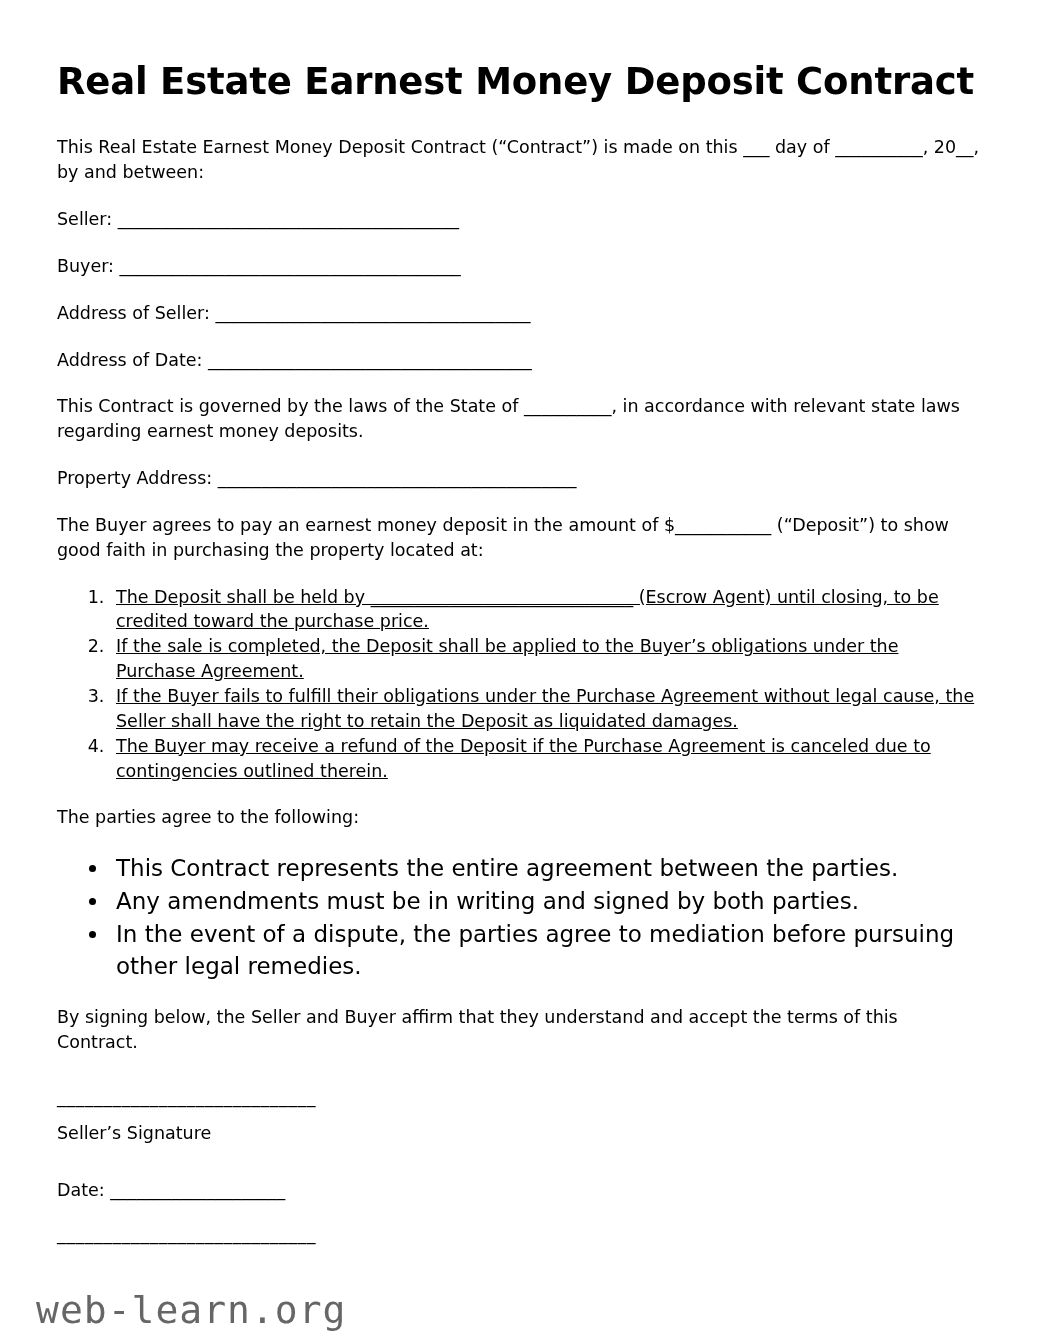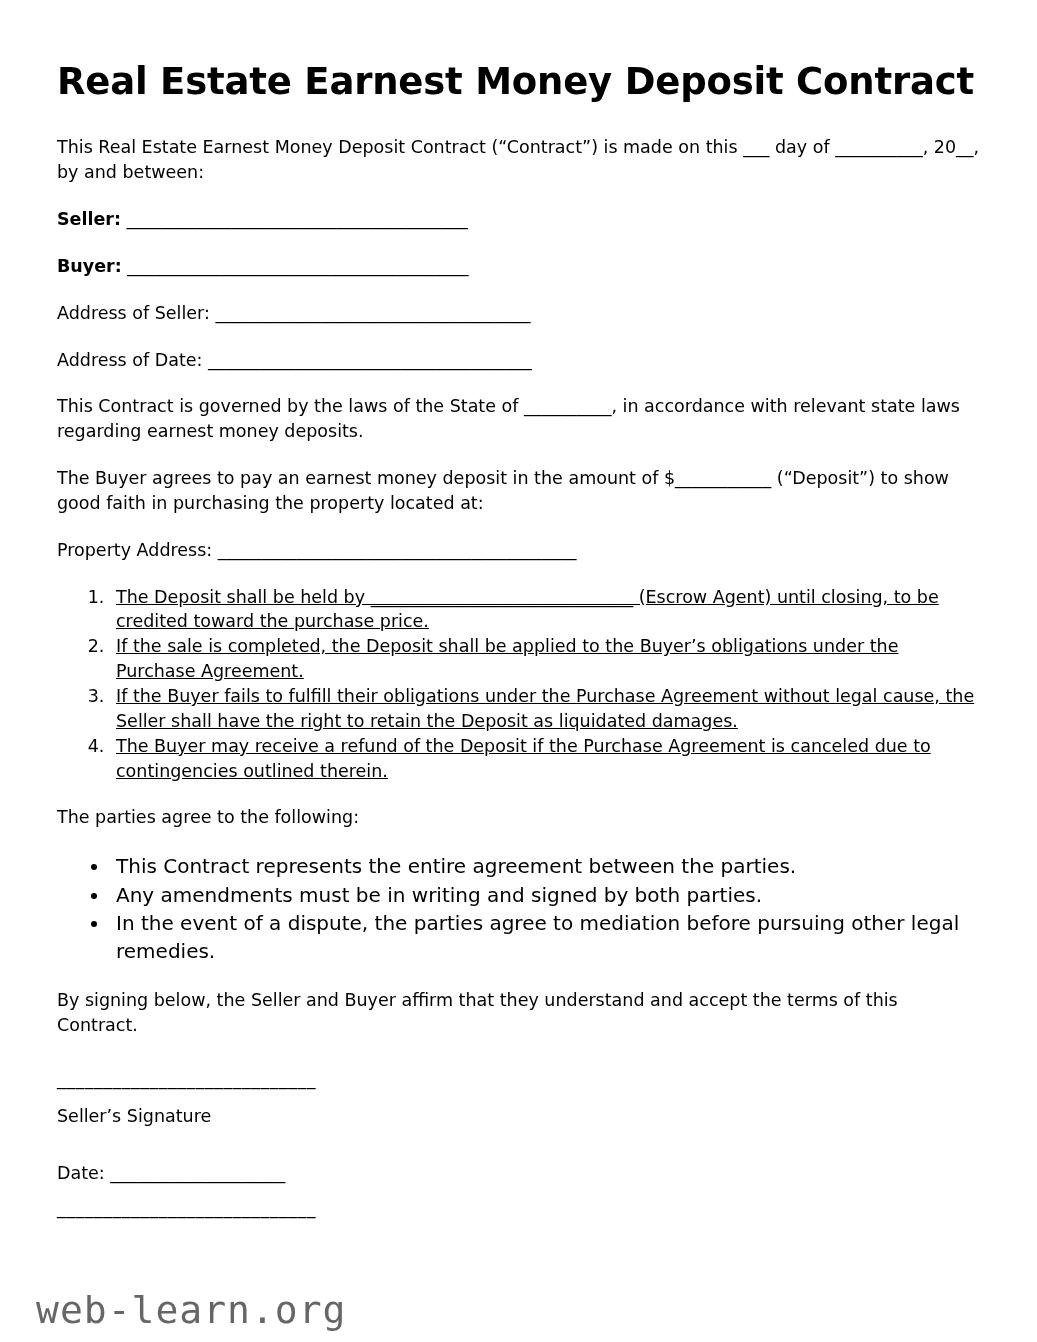--- a/index.html
+++ b/index.html
@@ -25,37 +25,37 @@
     font-weight: bold;
     margin: 0 0 30px 0;
     letter-spacing: -0.2px;
   }
   p.para {
     font-size: 17.5px;
     line-height: 1.42;
     margin: 0 0 22px 0;
   }
   .label-bold {
-    font-weight: bold;
+    font-weight: normal;
   }
   ol.numbered {
     margin: 0 0 22px 0;
     padding-left: 53px;
     font-size: 17.5px;
     line-height: 1.42;
   }
   ol.numbered li {
     margin-bottom: 0px;
     padding-left: 6px;
     text-decoration: underline;
   }
   ul.bulleted {
     margin: 0 0 22px 0;
     padding-left: 53px;
-    font-size: 20px;
+    font-size: 23px;
     line-height: 1.42;
   }
   ul.bulleted li {
     padding-left: 6px;
   }
   .sig-line {
     font-size: 17.5px;
     line-height: 1.42;
     margin: 0 0 8px 0;
     letter-spacing: 0.5px;
@@ -63,21 +63,21 @@
   .sig-rule {
     margin-top: 30px;
     margin-bottom: 14px;
   }
   .sig-label {
     font-size: 17.5px;
     margin: 0 0 37px 0;
   }
   .date-line {
     font-size: 17.5px;
-    margin: 0 0 13px 0;
+    margin: 0 0 22px 0;
   }
   .watermark {
     position: absolute;
     left: 36px;
     bottom: 10px;
     font-family: "DejaVu Sans Mono", monospace;
     font-size: 38px;
     color: #5a5a5a;
     letter-spacing: 1px;
     opacity: 0.92;
@@ -95,23 +95,23 @@
   <p class="para"><span class="label-bold">Seller:</span><span> _______________________________________</span></p>
 
   <p class="para"><span class="label-bold">Buyer:</span><span> _______________________________________</span></p>
 
   <p class="para">Address of Seller: ____________________________________</p>
 
   <p class="para">Address of Date: _____________________________________</p>
 
   <p class="para">This Contract is governed by the laws of the State of __________, in accordance with relevant state laws regarding earnest money deposits.</p>
 
+  <p class="para">Property Address: _________________________________________</p>
+
   <p class="para">The Buyer agrees to pay an earnest money deposit in the amount of $___________ (“Deposit”) to show good faith in purchasing the property located at:</p>
-
-  <p class="para">Property Address: _________________________________________</p>
 
   <ol class="numbered">
     <li>The Deposit shall be held by ______________________________ (Escrow Agent) until closing, to be credited toward the purchase price.</li>
     <li>If the sale is completed, the Deposit shall be applied to the Buyer’s obligations under the Purchase Agreement.</li>
     <li>If the Buyer fails to fulfill their obligations under the Purchase Agreement without legal cause, the Seller shall have the right to retain the Deposit as liquidated damages.</li>
     <li>The Buyer may receive a refund of the Deposit if the Purchase Agreement is canceled due to contingencies outlined therein.</li>
   </ol>
 
   <p class="para">The parties agree to the following:</p>
 

